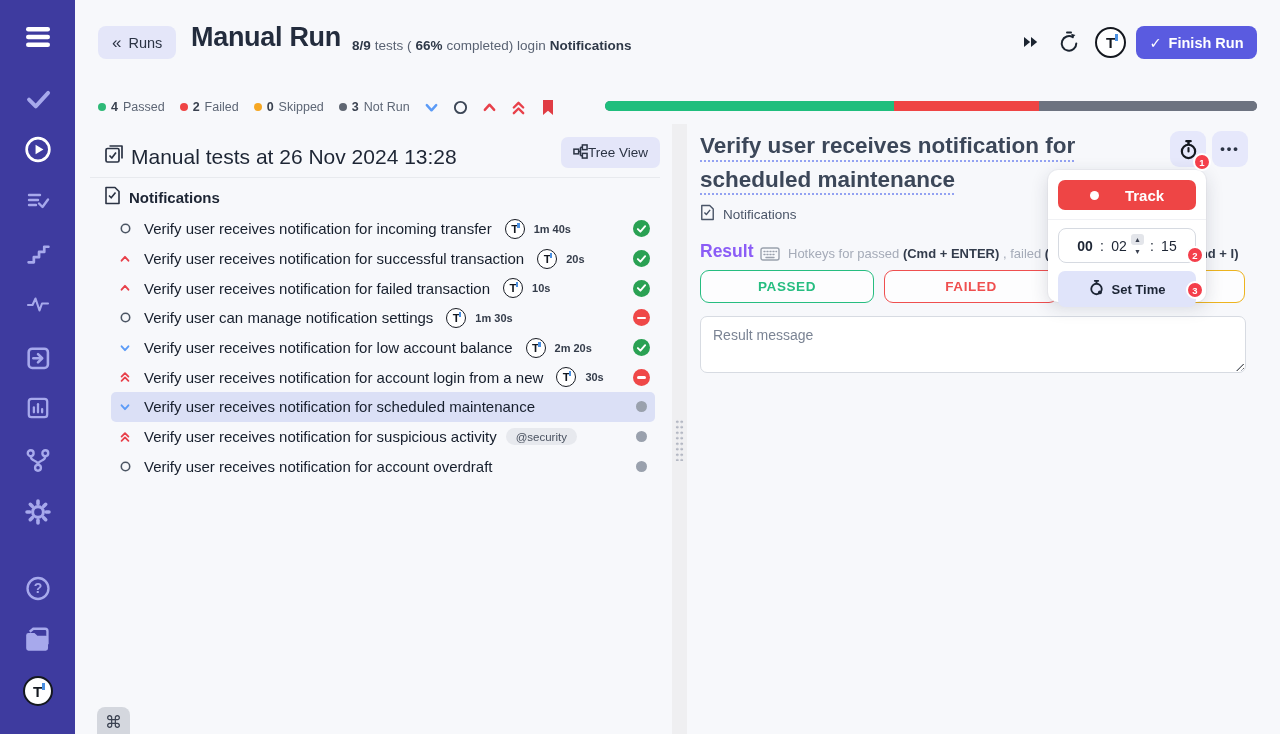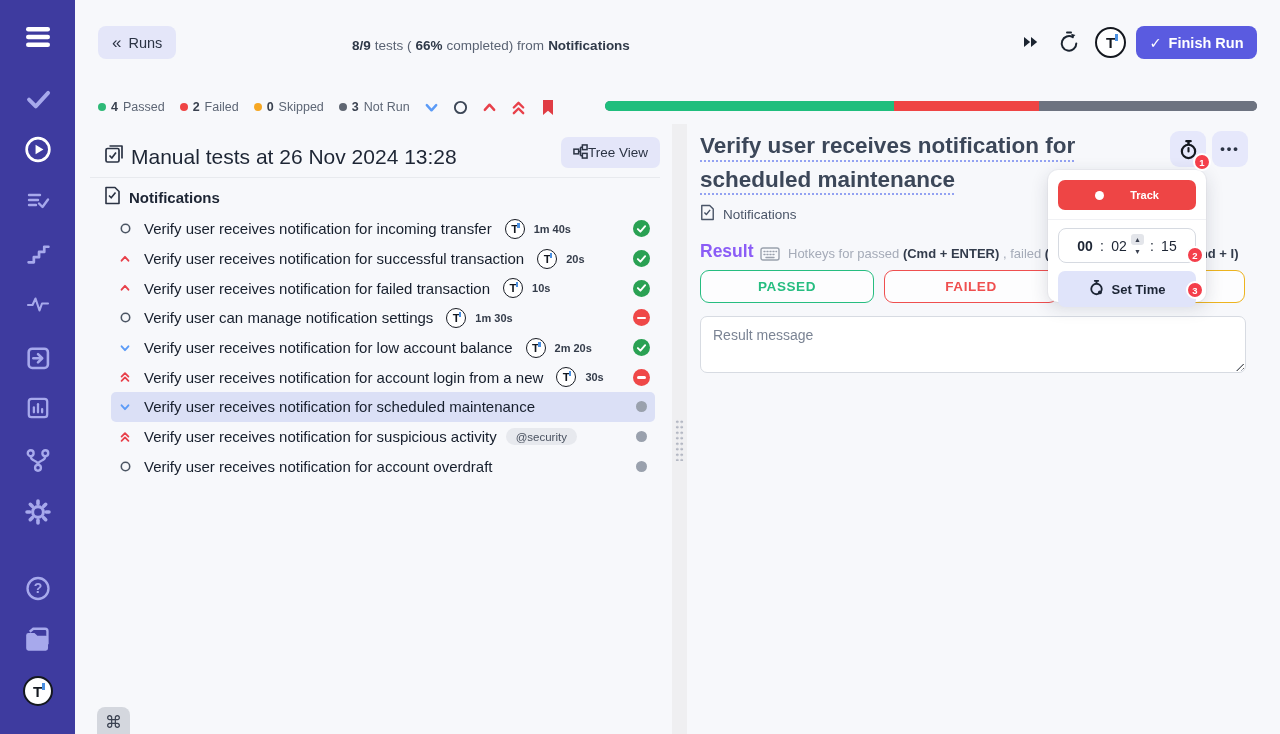--- a/index.html
+++ b/index.html
@@ -77,21 +77,21 @@
   .verdicts { position:absolute; left:0; top:0; }
   .verdict { position:absolute; top:270px; height:33px; background:#fdfdfe; border-width:1.6px; border-style:solid; border-radius:9px; font-family:inherit; font-size:13.5px; font-weight:bold; letter-spacing:0.6px; cursor:pointer; z-index:1; }
   .msg-box { position:absolute; left:700px; top:316px; width:546px; height:57px; border:1px solid #d7dbe2; border-radius:7px; background:#fff; font-family:inherit; font-size:14px; color:#2b3344; padding:10px 12px; resize:both; }
   .msg-box::placeholder { color:#7b8494; }
   .grip { position:absolute; left:1232px; top:360px; width:11px; height:11px; z-index:2; pointer-events:none;
     background:repeating-linear-gradient(135deg, transparent 0 2.5px, #aab0bb 2.5px 3.7px); clip-path:polygon(100% 0, 100% 100%, 0 100%); }
 
   
   .popup { position:absolute; left:1048px; top:170px; width:158px; height:132px; background:#fff; border-radius:10px; box-shadow:0 5px 18px rgba(30,35,60,.16), 0 0 0 1px rgba(30,35,60,.03); z-index:20; }
   .popup-sec1 { padding:10px 10px 9px; border-bottom:1px solid #f0f1f4; }
-  .track-btn { width:138px; height:30px; background:#ee4545; border:none; border-radius:7px; display:flex; align-items:center; justify-content:center; gap:26px; color:#fff; font-family:inherit; font-size:11px; font-weight:bold; cursor:pointer; }
+  .track-btn { width:138px; height:30px; background:#ee4545; border:none; border-radius:7px; display:flex; align-items:center; justify-content:center; gap:26px; color:#fff; font-family:inherit; font-size:15px; font-weight:bold; cursor:pointer; }
   .track-btn .rec { width:9px; height:9px; border-radius:50%; background:#fff; }
   .time-row { margin:8px 10px 0; height:35px; border:1px solid #d6dae1; border-radius:8px; display:flex; align-items:center; justify-content:center; gap:6px; font-size:14px; color:#1d2534; background:#fff; }
   .time-row .tv { min-width:18px; text-align:center; }
   .time-row .hh { font-weight:bold; }
   .spinner { display:flex; flex-direction:column; gap:1px; margin-left:-3px; }
   .spinner .sp { width:13px; height:11px; font-size:7px; line-height:11px; text-align:center; color:#3a4150; border-radius:3px; cursor:pointer; }
   .spinner .up { background:#e3e5ea; }
   .set-btn { margin:8px 10px 0; width:138px; height:36px; background:#e0e4fa; border:none; border-radius:7px; display:flex; align-items:center; justify-content:center; gap:8px; font-family:inherit; font-size:13px; font-weight:bold; color:#1b2434; cursor:pointer; }
 </style>
 </head>
@@ -201,25 +201,26 @@
     </div>
     <div class="sb" style="top:676px">
       <div style="position:relative;width:30px;height:30px;border:2.4px solid #14181f;border-radius:50%;background:#fff;display:flex;align-items:center;justify-content:center;font-weight:bold;font-size:15px;color:#14181f;">T<i style="position:absolute;right:6px;top:4.5px;width:3px;height:7px;background:#4a90e2;"></i></div>
     </div>
   </aside>
 
   <button class="runs-btn">
     <span class="chev">«</span>
     <span>Runs</span>
   </button>
+  <h1 class="page-title">Manual Run</h1>
   <div class="subtitle">
     <b>8/9</b>
     <span>tests (</span>
     <b>66%</b>
-    <span>completed) from</span>
+    <span>completed) login</span>
     <b>Notifications</b>
   </div>
   <button class="icon-btn-plain" style="left:1022px; top:35px;">
     <svg width="18" height="14" viewBox="0 0 16 14">
         <g fill="#1b2430">
           <path d="M1 2 L7.2 7 L1 12 Z"></path>
           <path d="M8 2 L14.2 7 L8 12 Z"></path>
         </g>
       </svg>
   </button>

